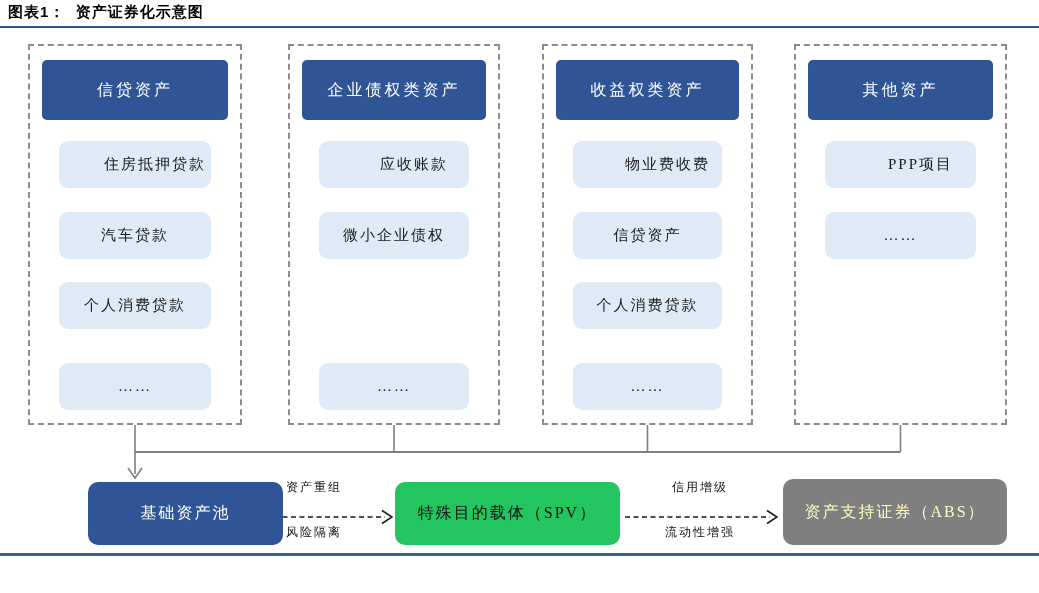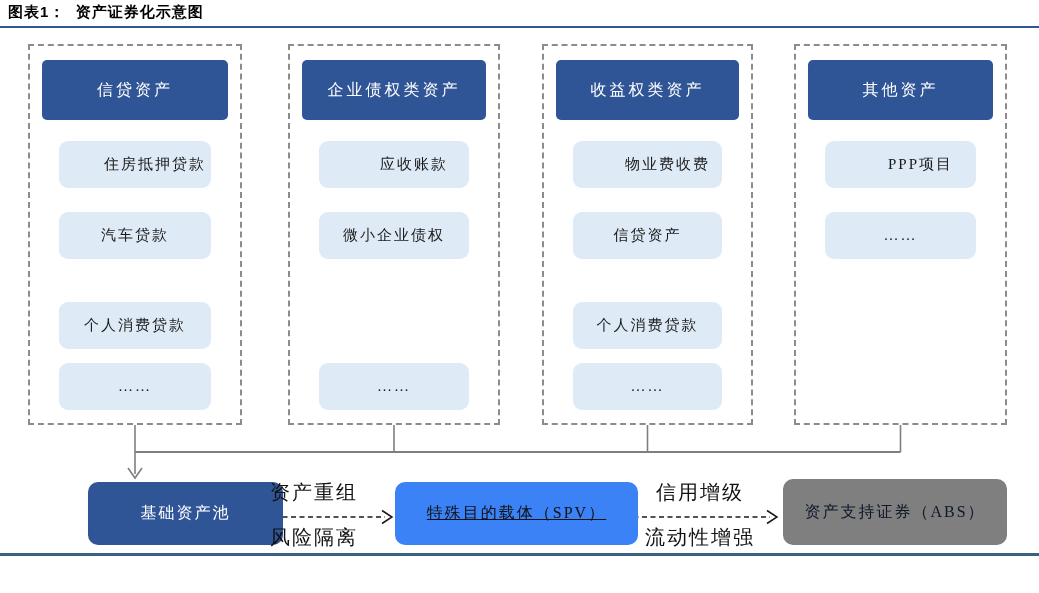--- a/index.html
+++ b/index.html
@@ -39,40 +39,40 @@
     display: flex; align-items: center; justify-content: center;
   }
   .col-item {
     position: absolute; left: 29px; right: 29px; height: 47px;
     background: #deeaf6; border-radius: 9px;
     color: #1a1a1a; font-size: 15px; letter-spacing: 2px;
     display: flex; align-items: center; justify-content: center;
   }
   .item-1 { top: 95px; padding-left: 40px; }
   .item-2 { top: 166px; }
-  .item-3 { top: 256px; }
+  .item-3 { top: 236px; }
   .item-4 { top: 317px; }
   
   #connectors {
     position: absolute; left: 0; top: 0; width: 1039px; height: 593px;
     pointer-events: none;
   }
   
   .flow-box {
     position: absolute; top: 482px; height: 63px;
     border-radius: 10px; font-size: 16px; letter-spacing: 2px;
     display: flex; align-items: center; justify-content: center;
   }
   .pool-box { left: 40px; width: 195px; background: #2f5597; color: #ffffff; margin-left: 48px; }
-  .spv-box  { left: 395px; width: 243px; background: #3b82f6; color: #111111; text-decoration: underline; }
+  .spv-box  { left: 395px; width: 225px; background: #22c55e; color: #111111; }
   .abs-box  { left: 783px; top: 479px; width: 224px; height: 66px;
-              background: #7f7f7f; color: #0f172a; }
+              background: #7f7f7f; color: #fef9c3; }
   .arrow-label {
     position: absolute; width: 160px; text-align: center;
-    font-size: 20px; color: #111111; letter-spacing: 2px;
+    font-size: 12px; color: #111111; letter-spacing: 2px;
   }
   .a1-top { left: 234px; top: 479px; }
   .a1-bot { left: 234px; top: 524px; }
   .a2-top { left: 620px; top: 479px; }
   .a2-bot { left: 620px; top: 524px; }
   
   .footer-rule {
     position: absolute; left: 0; top: 553px; width: 1039px; height: 3px;
     background: #3c6283;
   }

